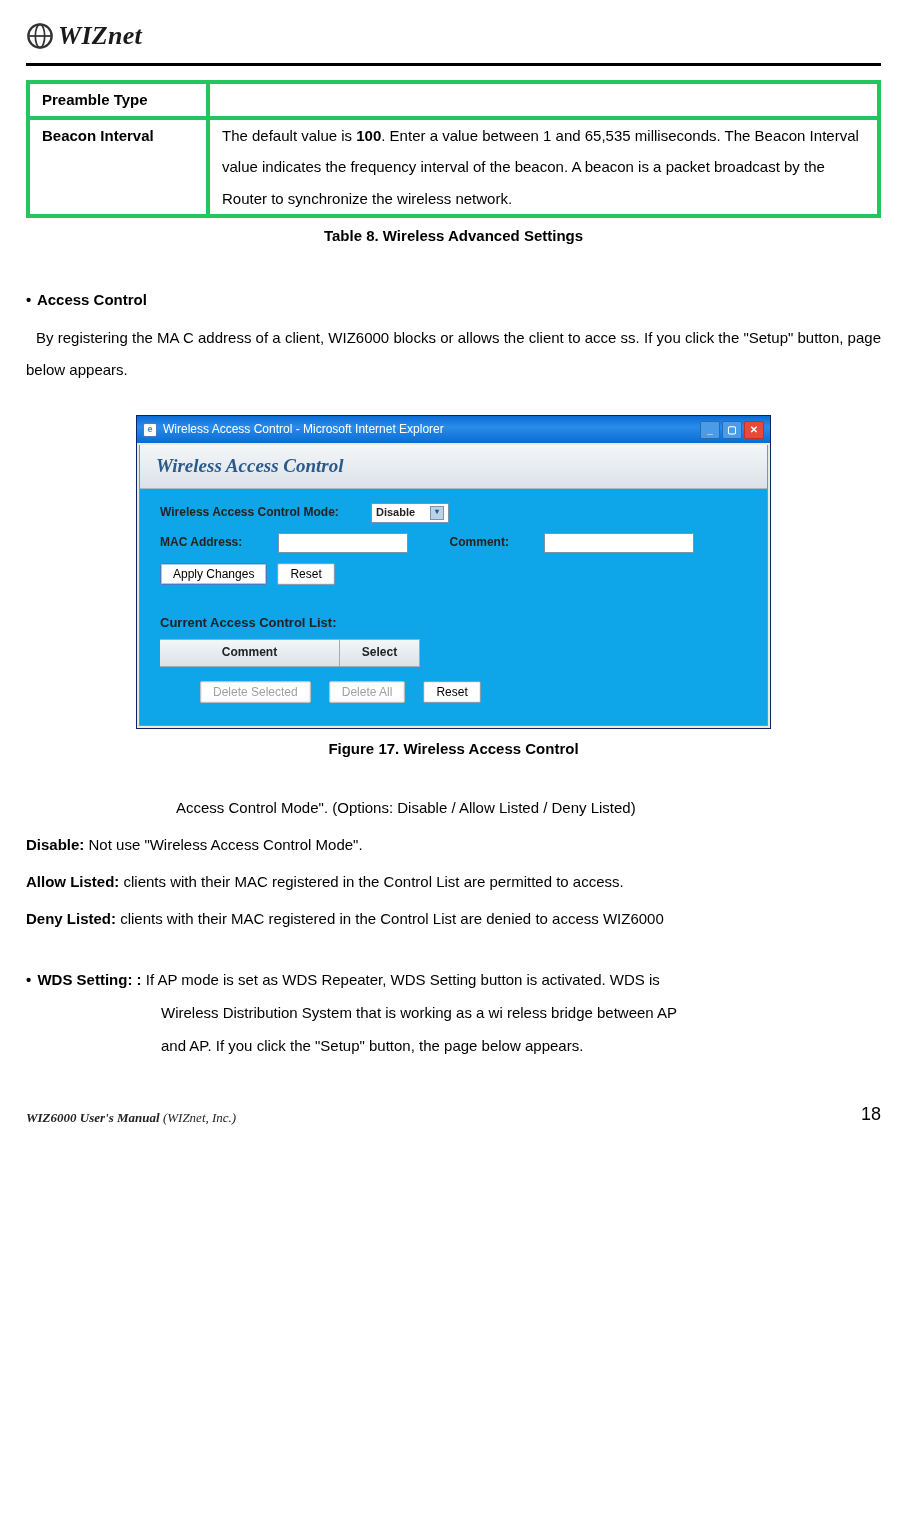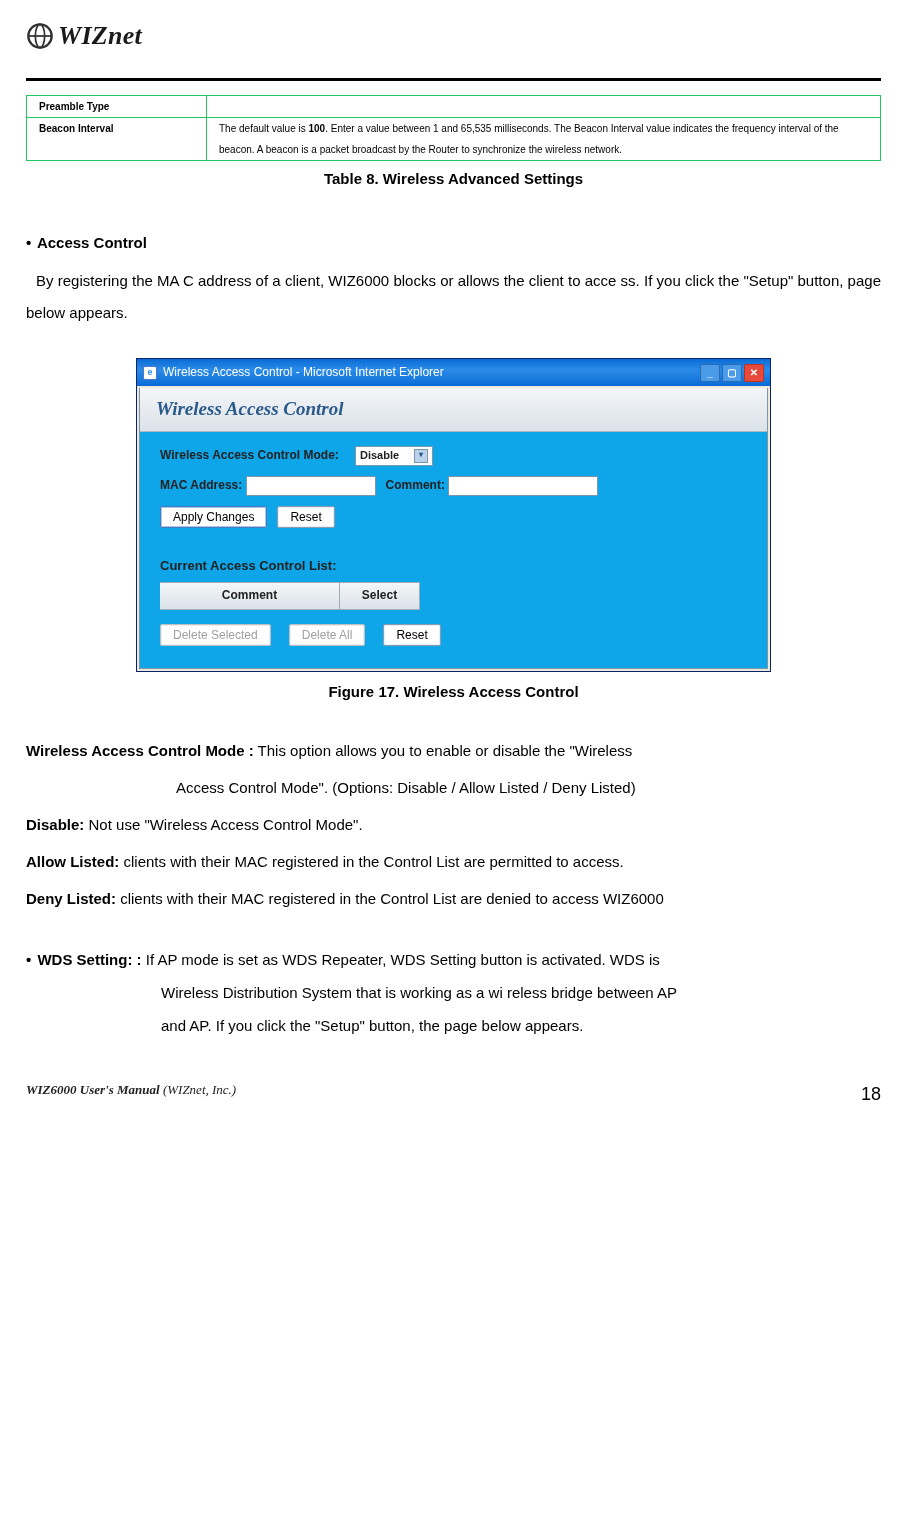--- a/index.html
+++ b/index.html
@@ -5,75 +5,75 @@
     * { box-sizing: border-box; margin: 0; padding: 0; }
     body {
       font-family: Arial, Helvetica, sans-serif;
       font-size: 15px;
       color: #000;
       background: #fff;
       width: 907px;
       padding: 15px 26px 20px 26px;
       line-height: 1.6;
     }
-    .logo-row { display: flex; align-items: flex-start; margin-bottom: 21px; }
+    .logo-row { display: flex; align-items: flex-start; margin-bottom: 6px; }
     .logo { width: 150px; height: 42px; display: flex; align-items: center; }
     .logo svg { width: 28px; height: 28px; }
     .logo-text { font-family: "Times New Roman", serif; font-style: italic; font-weight: bold; font-size: 26px; color: #1a1a1a; margin-left: 4px; letter-spacing: 0.3px; }
     .rule { border: none; border-top: 3px solid #000; margin-bottom: 14px; }
 
     table.settings { width: 100%; border-collapse: collapse; margin-bottom: 6px; }
-    table.settings td { border: 1px solid #22c55e; padding: 0 12px; vertical-align: top; font-size: 10px; line-height: 2.1; }
+    table.settings td { border: 4px solid #22c55e; padding: 0 12px; vertical-align: top; font-size: 15px; line-height: 2.1; }
     table.settings td.label { font-weight: bold; width: 180px; }
     .caption { text-align: center; font-weight: bold; margin: 6px 0 28px 0; font-size: 15px; }
 
     .section-h { font-weight: bold; margin-bottom: 10px; font-size: 15px; margin-top: 40px; }
     .bullet { font-weight: bold; margin-right: 2px; }
     .para { font-size: 15px; line-height: 2.1; margin-bottom: 30px; text-align: justify; }
     .para-indent { text-indent: 10px; }
 
     
     .ie-wrap { width: 635px; margin: 0 auto 6px auto; border: 1px solid #0a246a; background: #ece9d8; font-size: 12px; }
     .ie-title { background: linear-gradient(to bottom, #0a6bd6, #2b8be8 40%, #0a6bd6); color: #fff; padding: 4px 6px; display: flex; align-items: center; justify-content: space-between; font-size: 12px; }
     .ie-title-left { display: flex; align-items: center; gap: 6px; }
     .ie-icon { width: 14px; height: 14px; background: #fff; border: 1px solid #4a7ac0; border-radius: 2px; display: flex; align-items: center; justify-content: center; font-size: 9px; color: #2b8be8; font-weight: bold; }
     .ie-btns { display: flex; gap: 2px; }
     .ie-btn { width: 20px; height: 18px; background: #4a9be8; border: 1px solid #2a6bb0; border-radius: 2px; color: #fff; font-size: 10px; display: flex; align-items: center; justify-content: center; font-weight: bold; }
     .ie-btn.close { background: #e74a3a; border-color: #c43020; }
     .ie-body { background: #0ea5e9; border: 1px solid #7a96ab; border-top: none; margin: 2px; padding: 0; }
     .band { background: linear-gradient(to bottom, #f4f6f8, #dbe2e9); border-bottom: 1px solid #b0b8c0; padding: 6px 16px; color: #2a5a8a; font-style: italic; font-weight: bold; font-size: 19px; font-family: "Times New Roman", serif; }
     .form-area { padding: 14px 20px 22px 20px; font-size: 12px; color: #222; }
-    .form-row { display: flex; align-items: center; margin-bottom: 10px; font-weight: bold; }
+    .form-row { display: flex; align-items: center; margin-bottom: 10px; font-weight: bold; gap: 16px; }
     .form-row .lbl { width: 195px; }
     .sel { background: #fff; border: 1px solid #7a96ab; padding: 1px 4px; font-size: 11px; border-radius: 0; height: 20px; width: 78px; display: flex; align-items: center; justify-content: space-between; }
     .sel .arrow { background: #bcd2ea; border: 1px solid #7a96ab; width: 14px; height: 14px; display: flex; align-items: center; justify-content: center; font-size: 8px; color: #2a5a8a; }
     .tin { background: #fff; border: 1px solid #7a96ab; height: 20px; width: 130px; }
     .tin2 { width: 150px; }
     .btn-row { display: flex; gap: 10px; margin-top: 4px; }
     .winbtn { background: #fff; border: 1px solid #8a9cb0; border-radius: 2px; padding: 3px 12px; font-size: 12px; box-shadow: inset 0 0 0 1px #e8eef4; }
     .winbtn.primary { border-color: #4a7ac0; box-shadow: 0 0 0 1px #a8c8ea inset; }
     .winbtn.disabled { color: #a0a0a0; border-color: #c0c0c0; }
     .cacl { margin-top: 28px; font-weight: bold; font-size: 13px; }
     .listhead { display: flex; margin-top: 6px; }
     .listhead div { background: linear-gradient(to bottom, #f4f6f8, #dbe2e9); border: 1px solid #a0acb8; padding: 3px 0; text-align: center; font-weight: bold; font-size: 12px; }
     .lh1 { width: 225px; }
     .lh2 { width: 180px; border-left: none !important; }
     .lh3 { width: 80px; border-left: none !important; }
-    .btn-row2 { display: flex; gap: 18px; margin-top: 14px; }
+    .btn-row2 { display: flex; gap: 18px; margin-top: 14px; margin-left: 40px; }
 
     .fig-caption { text-align: center; font-weight: bold; margin: 8px 0 30px 0; font-size: 15px; }
 
     .def-block p { line-height: 2.2; margin-bottom: 4px; font-size: 15px; }
     .def-block .indent { padding-left: 150px; }
 
     .wds-block { margin-top: 28px; }
     .wds-block p { line-height: 2.2; font-size: 15px; }
     .wds-block .wds-indent { padding-left: 135px; }
 
-    .footer { margin-top: 38px; display: flex; justify-content: space-between; align-items: flex-start; font-size: 13px; }
+    .footer { margin-top: 38px; display: flex; justify-content: space-between; align-items: flex-end; font-size: 13px; }
     .footer .fl { font-style: italic; font-weight: bold; font-family: "Times New Roman", serif; color: #222; }
     .footer .fl .norm { font-style: italic; font-weight: normal; }
     .footer .pg { font-size: 18px; font-family: Arial, sans-serif; }
   </style>
 </head>
 <body>
 
 <div class="logo-row">
   <div class="logo">
     <svg viewBox="0 0 24 24">
@@ -146,21 +146,20 @@
         <button class="winbtn disabled">Delete Selected</button>
         <button class="winbtn disabled">Delete All</button>
         <button class="winbtn">Reset</button>
       </div>
     </div>
   </div>
 </div>
 <div class="fig-caption">Figure 17. Wireless Access Control</div>
 
 <div class="def-block">
-  <p><b>Wireless Access Control Mode :</b><span> This option allows you to enable or disable the "Wireless</span></p>
   <p class="indent">Access Control Mode". (Options: Disable / Allow Listed / Deny Listed)</p>
   <p><b>Disable:</b><span> Not use "Wireless Access Control Mode".</span></p>
   <p><b>Allow Listed:</b><span> clients with their MAC registered in the Control List are permitted to access.</span></p>
   <p><b>Deny Listed:</b><span> clients with their MAC registered in the Control List are denied to access WIZ6000</span></p>
 </div>
 
 <div class="wds-block">
   <p><span class="bullet">•</span> <b>WDS Setting: :</b><span> If AP mode is set as WDS Repeater, WDS Setting button is activated. WDS is</span></p>
   <p class="wds-indent">Wireless Distribution System that is working as a wi reless bridge between AP</p>
   <p class="wds-indent">and AP. If you click the "Setup" button, the page below appears.</p>

